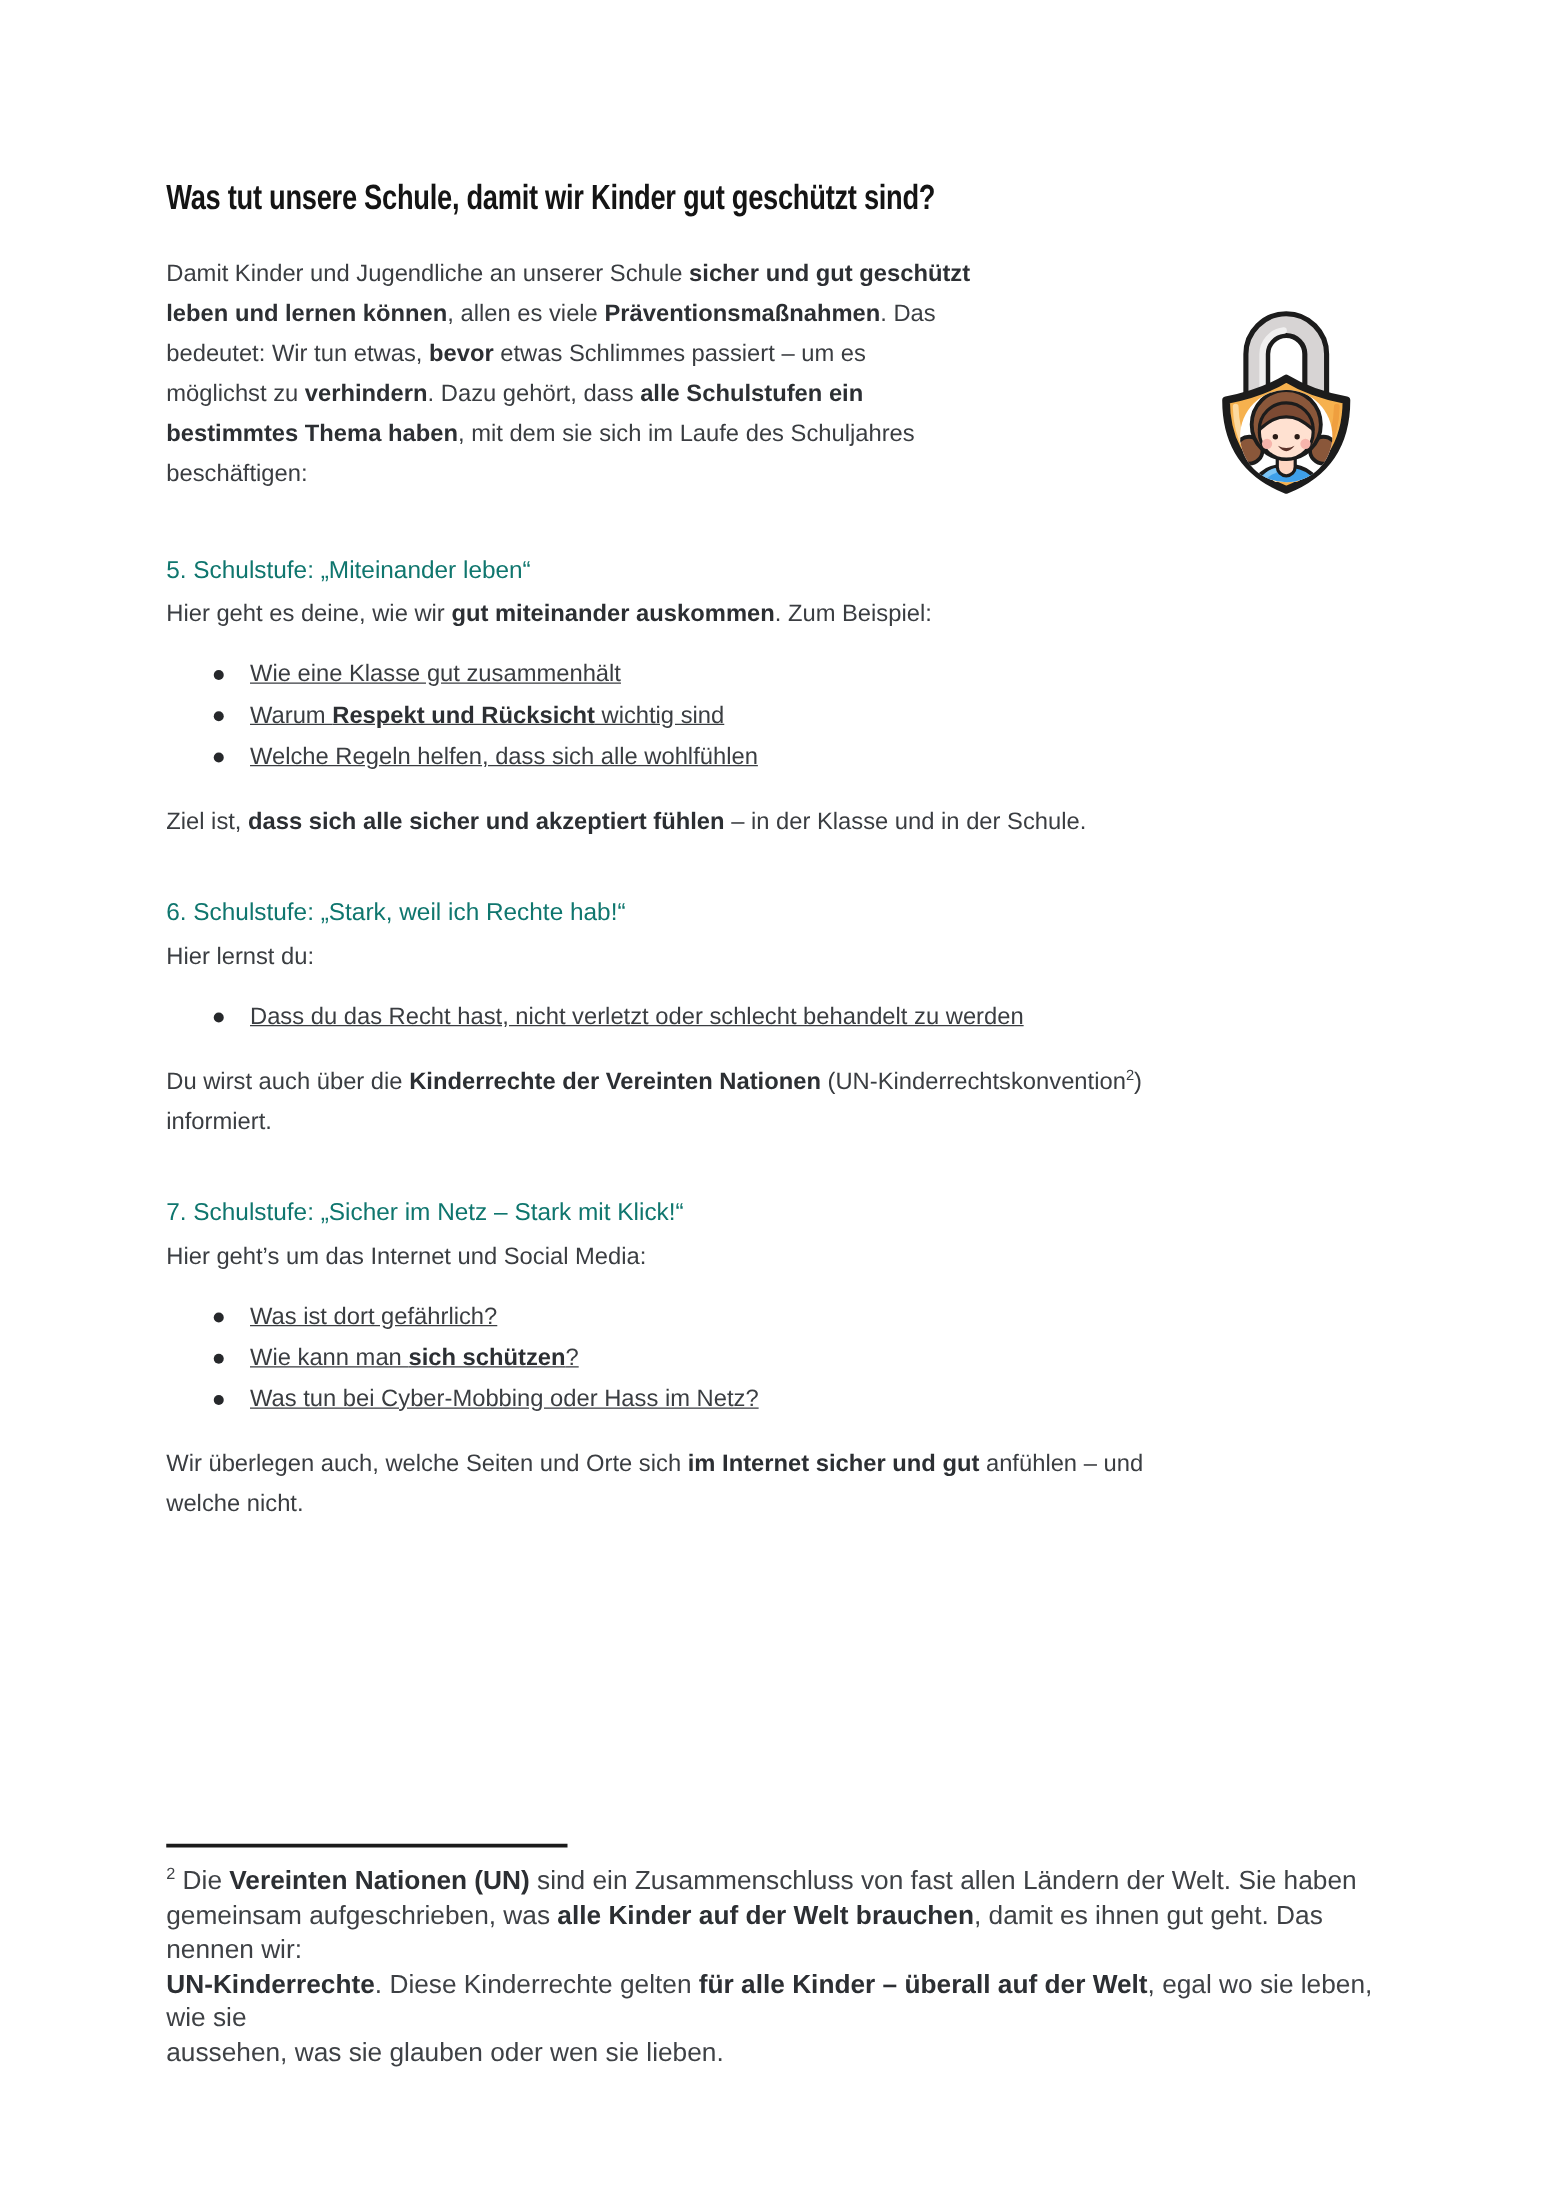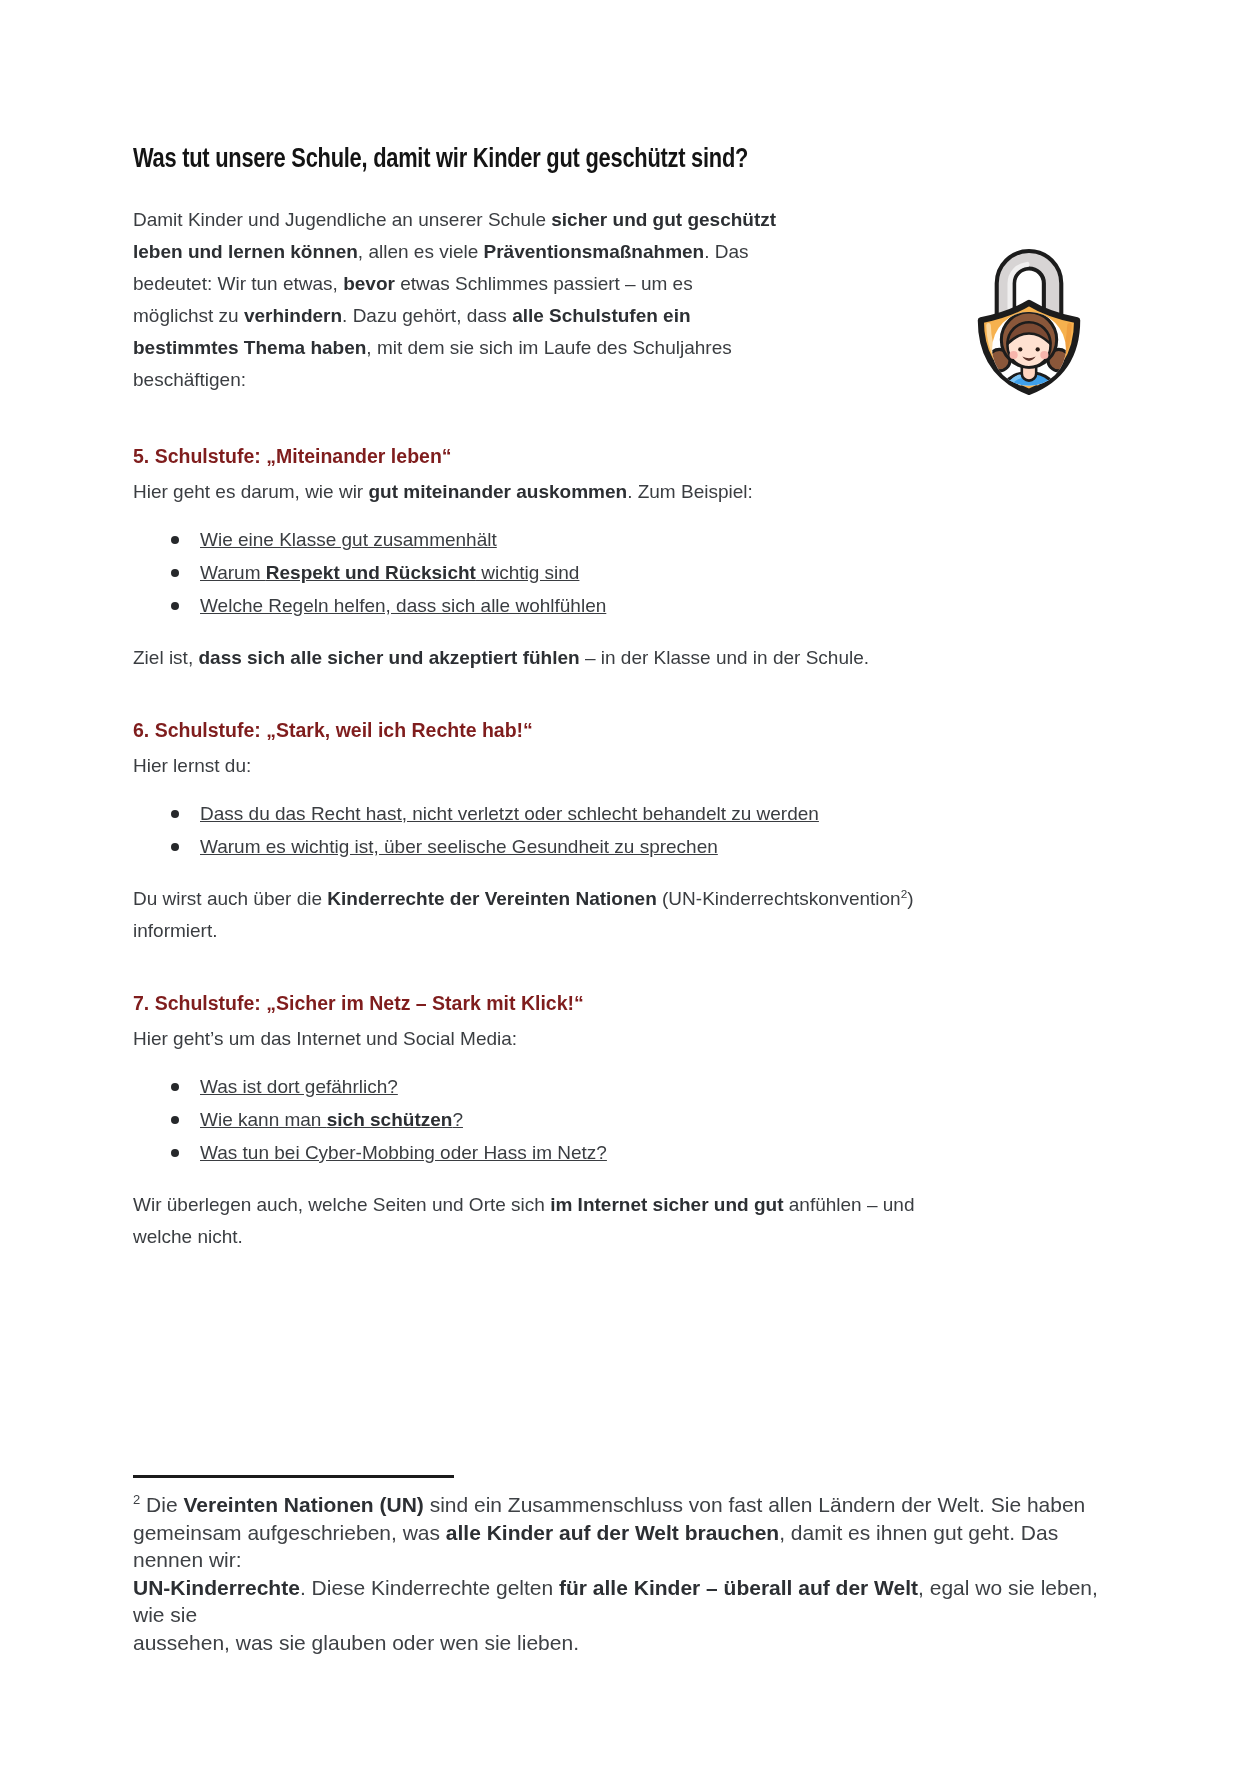--- a/index.html
+++ b/index.html
@@ -29,21 +29,21 @@
   }
   .rich{white-space:pre-wrap;}
   .b{font-weight:700;color:#2c2f33;}
   sup{font-size:0.62em;line-height:0;}
   p{margin:0;}
   .intro{position:relative;margin:0 0 22px 0;}
   .intro .para{max-width:830px;}
   .badge{position:absolute;top:26px;right:20px;width:136px;height:166px;}
   section h2{
     font-size:19.5px;line-height:32px;
-    font-weight:700;color:#7f1d1d;
+    font-weight:400;color:#0f766e;
     margin:22px 0 4px 0;
   }
   .lead{margin:0 0 16px 0;}
   ul.bullets{
     list-style:none;
     margin:0 0 20px 0;
     padding:0 0 0 67px;
   }
   ul.bullets li{
     position:relative;
@@ -122,35 +122,34 @@
     <p class="rich para"><span>Damit Kinder und Jugendliche an unserer Schule </span><span class="b">sicher und gut geschützt
 leben und lernen können</span><span>, allen es viele </span><span class="b">Präventionsmaßnahmen</span><span>. Das
 bedeutet: Wir tun etwas, </span><span class="b">bevor</span><span> etwas Schlimmes passiert – um es
 möglichst zu </span><span class="b">verhindern</span><span>. Dazu gehört, dass </span><span class="b">alle Schulstufen ein
 bestimmtes Thema haben</span><span>, mit dem sie sich im Laufe des Schuljahres
 beschäftigen:</span></p>
   </div>
 
   <section>
     <h2>5. Schulstufe: „Miteinander leben“</h2>
-    <p class="rich lead"><span>Hier geht es darum, wie wir </span><span class="b">gut miteinander auskommen</span><span>. Zum Beispiel:</span></p>
+    <p class="rich lead"><span>Hier geht es deine, wie wir </span><span class="b">gut miteinander auskommen</span><span>. Zum Beispiel:</span></p>
     <ul class="bullets">
       <li><span>Wie eine Klasse gut zusammenhält</span></li>
       <li><span>Warum </span><span class="b">Respekt und Rücksicht</span><span> wichtig sind</span></li>
       <li><span>Welche Regeln helfen, dass sich alle wohlfühlen</span></li>
     </ul>
     <p class="rich outro"><span>Ziel ist, </span><span class="b">dass sich alle sicher und akzeptiert fühlen</span><span> – in der Klasse und in der Schule.</span></p>
   </section>
 
   <section>
     <h2>6. Schulstufe: „Stark, weil ich Rechte hab!“</h2>
     <p class="rich lead"><span>Hier lernst du:</span></p>
     <ul class="bullets">
       <li><span>Dass du das Recht hast, nicht verletzt oder schlecht behandelt zu werden</span></li>
-      <li><span>Warum es wichtig ist, über seelische Gesundheit zu sprechen</span></li>
     </ul>
     <p class="rich outro"><span>Du wirst auch über die </span><span class="b">Kinderrechte der Vereinten Nationen</span><span> (UN-Kinderrechtskonvention</span><sup>2</sup><span>)
 informiert.</span></p>
   </section>
 
   <section>
     <h2>7. Schulstufe: „Sicher im Netz – Stark mit Klick!“</h2>
     <p class="rich lead"><span>Hier geht’s um das Internet und Social Media:</span></p>
     <ul class="bullets">
       <li><span>Was ist dort gefährlich?</span></li>

